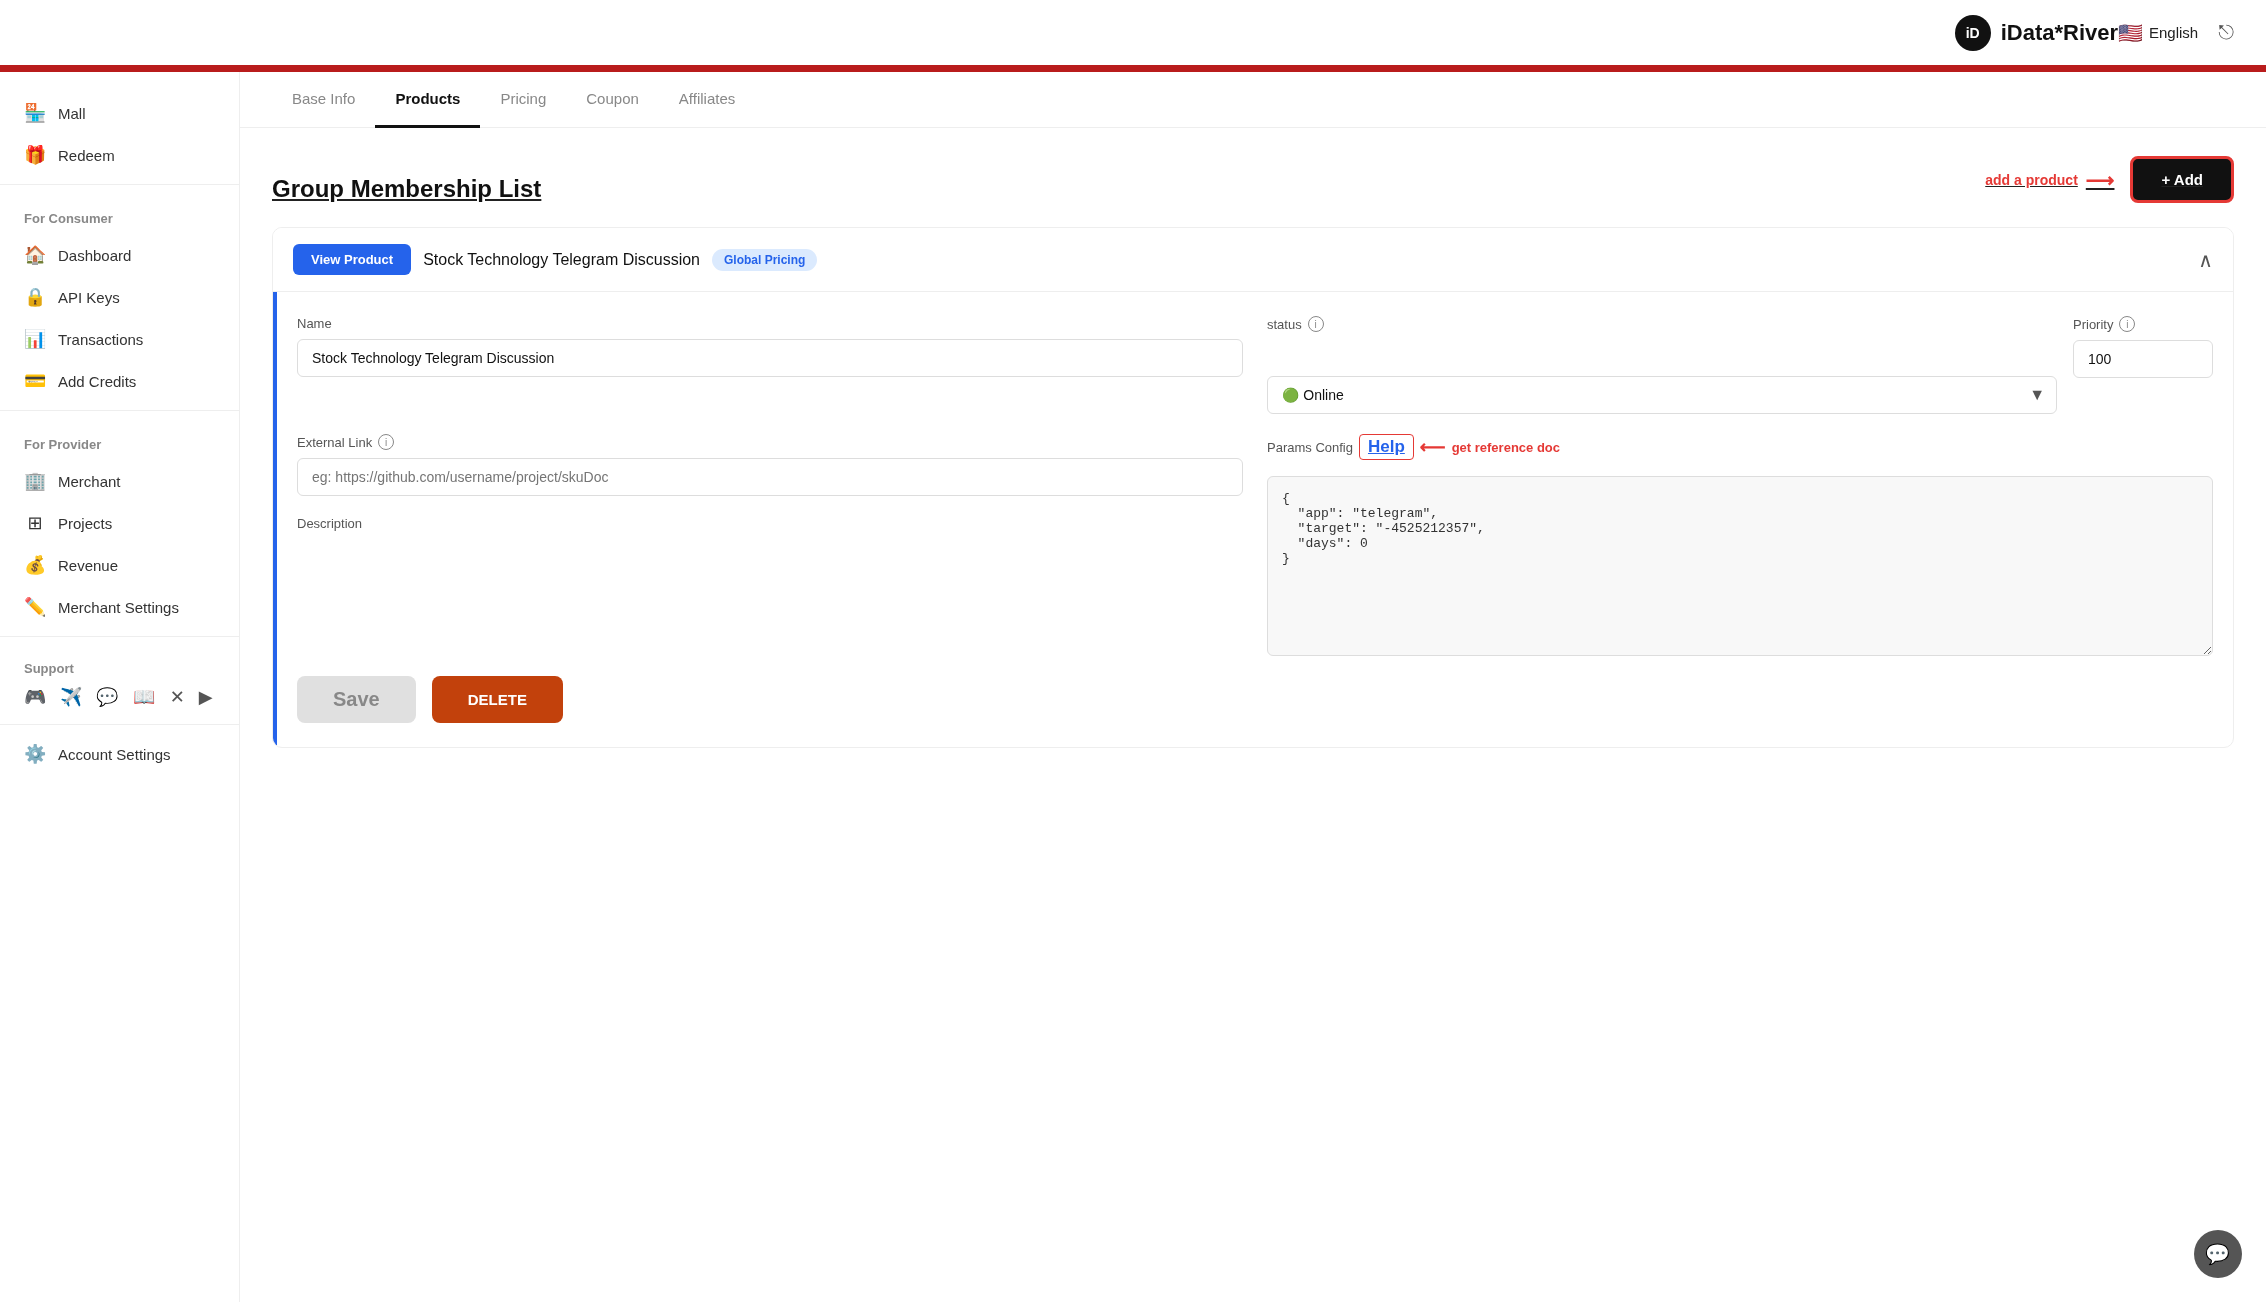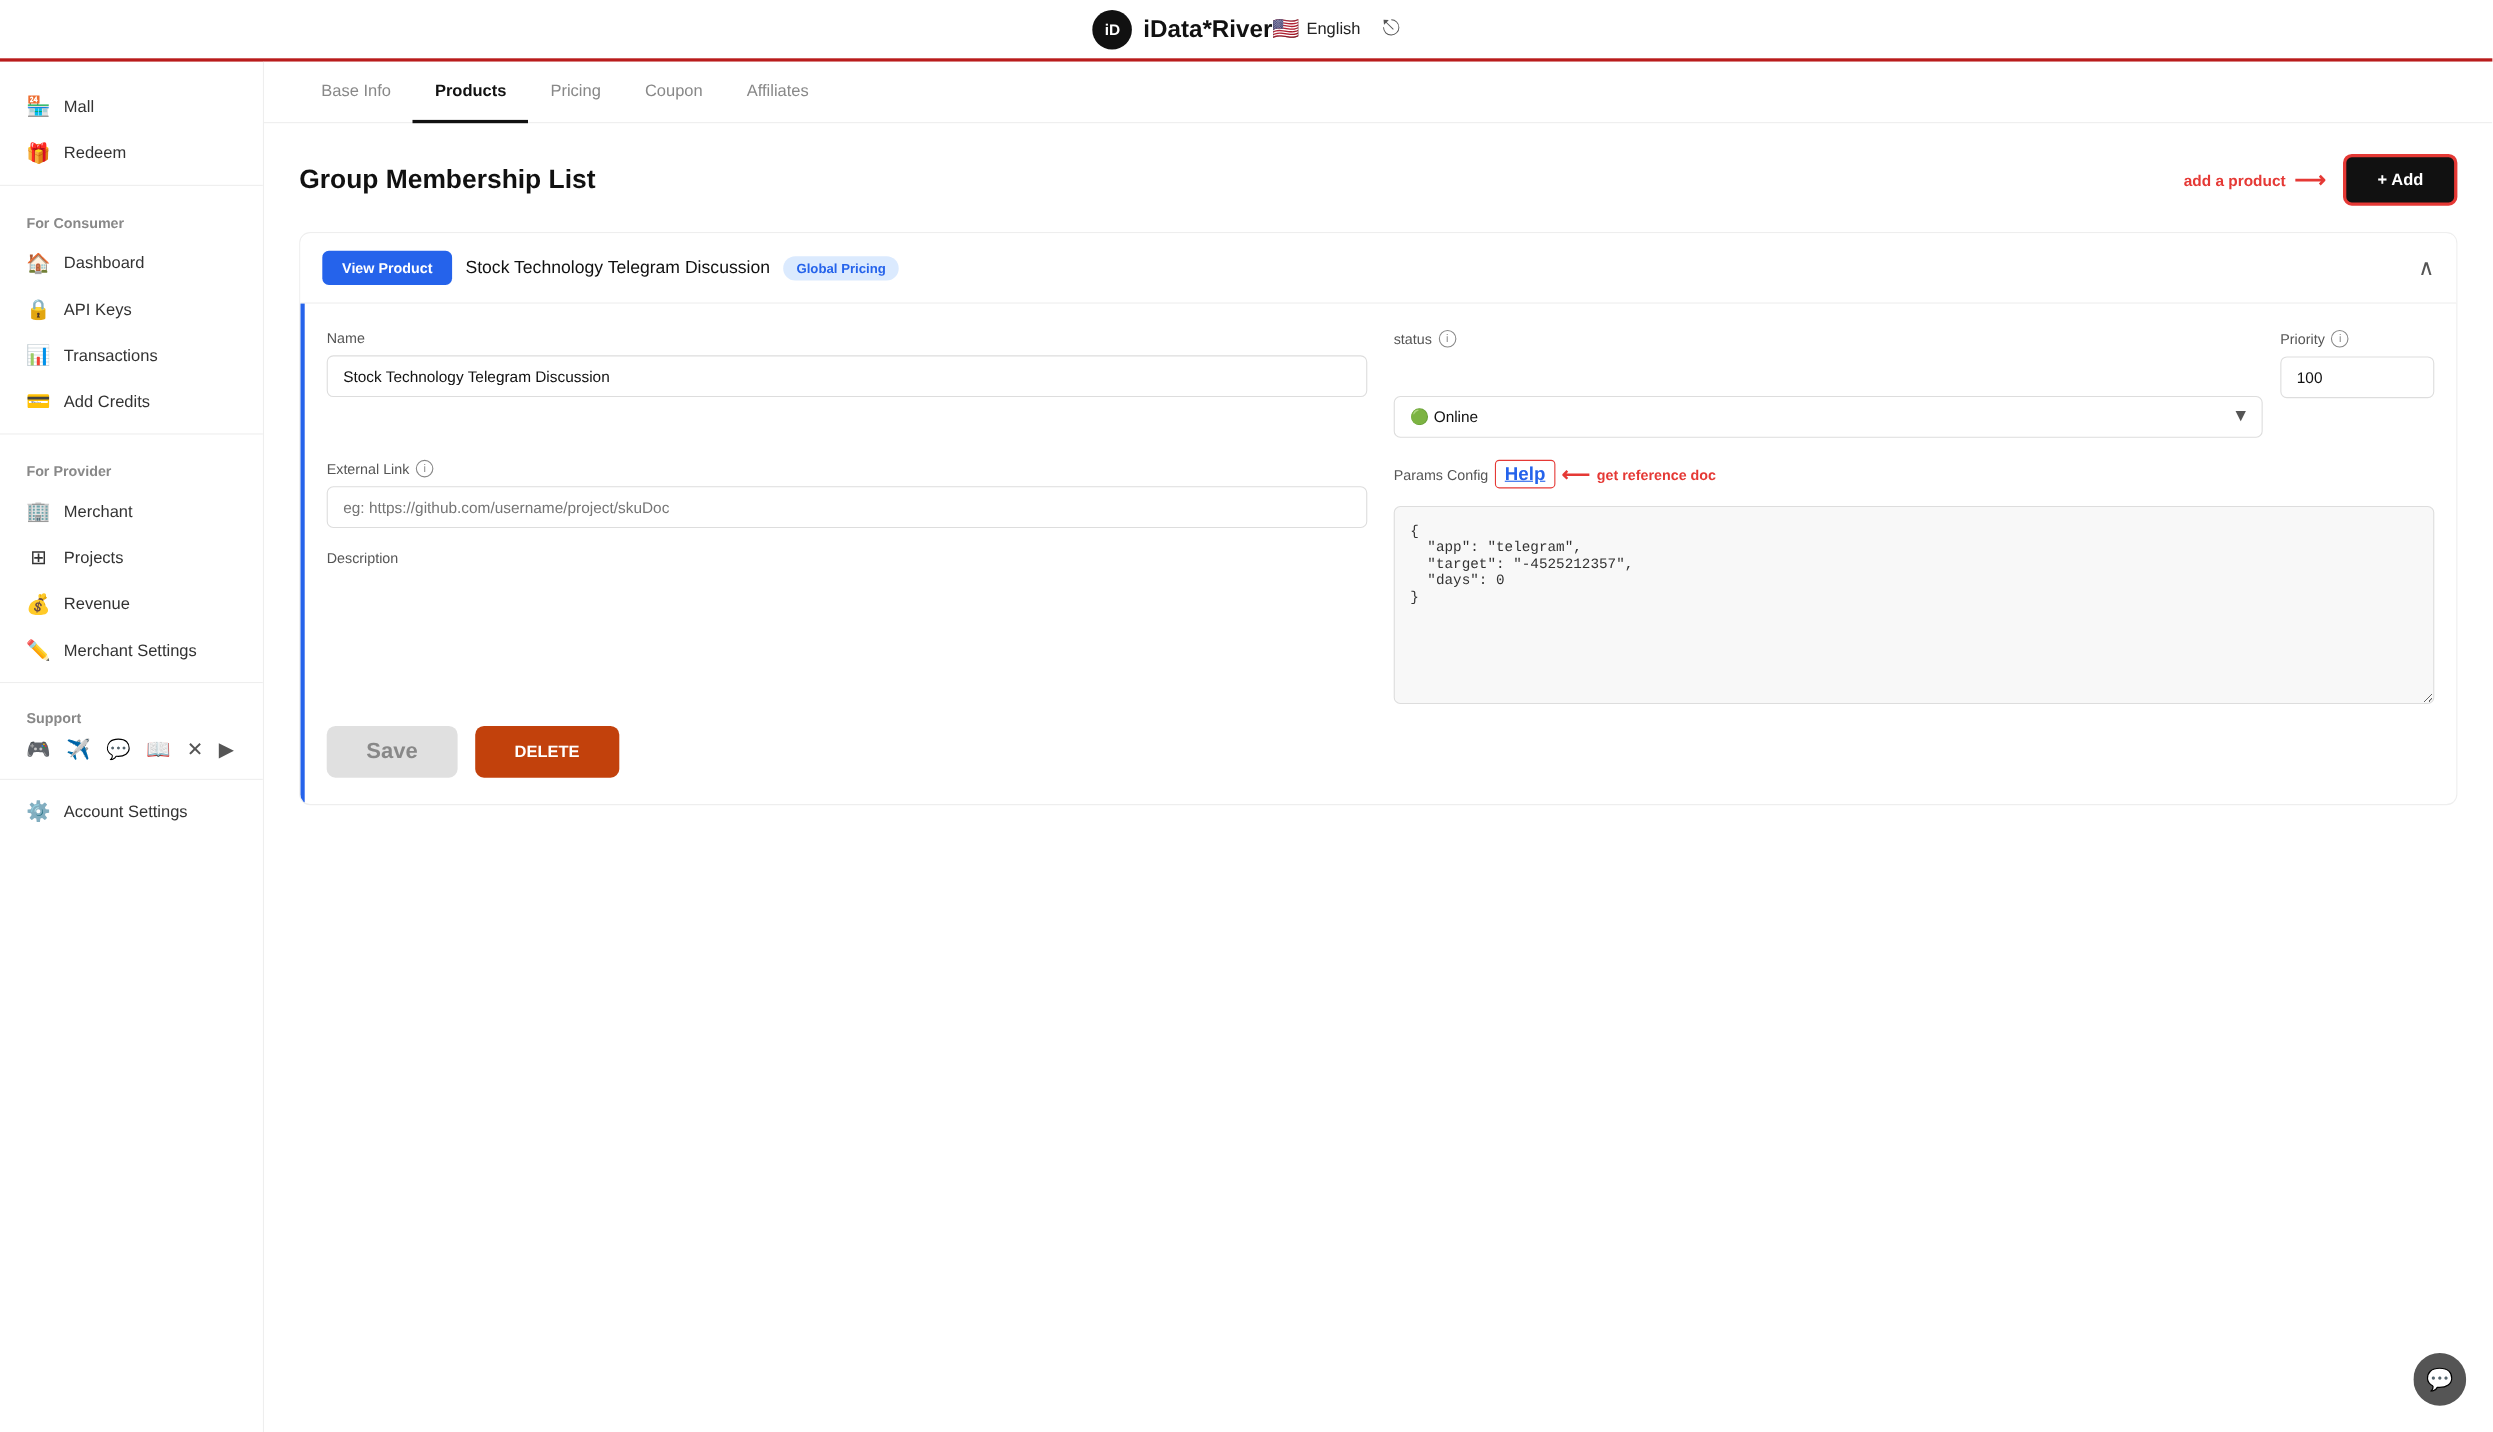--- a/index.html
+++ b/index.html
@@ -1,19 +1,19 @@
 <!DOCTYPE html>
 <html><head>
   <meta charset="utf-8">
   <style>
     * { box-sizing: border-box; margin: 0; padding: 0; }
     body { font-family: -apple-system, BlinkMacSystemFont, 'Segoe UI', sans-serif; background: #fff; color: #222; display: flex; flex-direction: column; height: 100vh; overflow: hidden; }
 
     
-    .topbar { display: flex; align-items: center; justify-content: center; padding: 0 32px; height: 56px; border-bottom: 3px solid #b91c1c; background: #fff; }
+    .topbar { display: flex; align-items: center; justify-content: flex-end; padding: 0 32px; height: 72px; border-bottom: 7px solid #b91c1c; background: #fff; }
     .topbar-logo { display: flex; align-items: center; gap: 10px; font-size: 22px; font-weight: 700; color: #111; }
     .logo-circle { width: 36px; height: 36px; background: #111; border-radius: 50%; display: flex; align-items: center; justify-content: center; color: #fff; font-size: 14px; font-weight: 900; }
     .topbar-right { display: flex; align-items: center; gap: 20px; }
     .lang-btn { display: flex; align-items: center; gap: 6px; font-size: 15px; cursor: pointer; }
     .flag { font-size: 20px; }
     .logout-icon { font-size: 20px; cursor: pointer; color: #555; }
 
     
     .main-layout { display: flex; flex: 1; overflow: hidden; }
 
@@ -31,21 +31,21 @@
     
     .content-area { flex: 1; overflow-y: auto; padding: 0; }
 
     
     .tabs-bar { display: flex; gap: 0; padding: 0 32px; border-bottom: 1px solid #eee; background: #fff; }
     .tab-item { padding: 18px 20px; font-size: 15px; color: #888; cursor: pointer; border-bottom: 3px solid transparent; margin-bottom: -1px; }
     .tab-item.active { color: #111; font-weight: 600; border-bottom: 3px solid #111; }
 
     
     .page-content { padding: 28px 32px; }
-    .page-header { display: flex; align-items: center; justify-content: space-between; margin-bottom: 24px; }
+    .page-header { display: flex; align-items: flex-end; justify-content: space-between; margin-bottom: 24px; text-decoration: underline; }
     .page-title { font-size: 24px; font-weight: 700; color: #111; }
     .header-right { display: flex; align-items: center; gap: 16px; }
     .add-product-label { color: #e53935; font-size: 14px; font-weight: 600; display: flex; align-items: center; gap: 8px; }
     .arrow-icon { font-size: 20px; }
     .add-btn { background: #111; color: #fff; border: none; padding: 12px 28px; font-size: 15px; font-weight: 600; border-radius: 8px; cursor: pointer; border: 3px solid #e53935; }
 
     
     .product-card { border: 1px solid #eee; border-radius: 10px; overflow: hidden; }
     .product-card-header { display: flex; align-items: center; justify-content: space-between; padding: 16px 20px; background: #fff; border-bottom: 1px solid #eee; }
     .product-card-header-left { display: flex; align-items: center; gap: 12px; }

